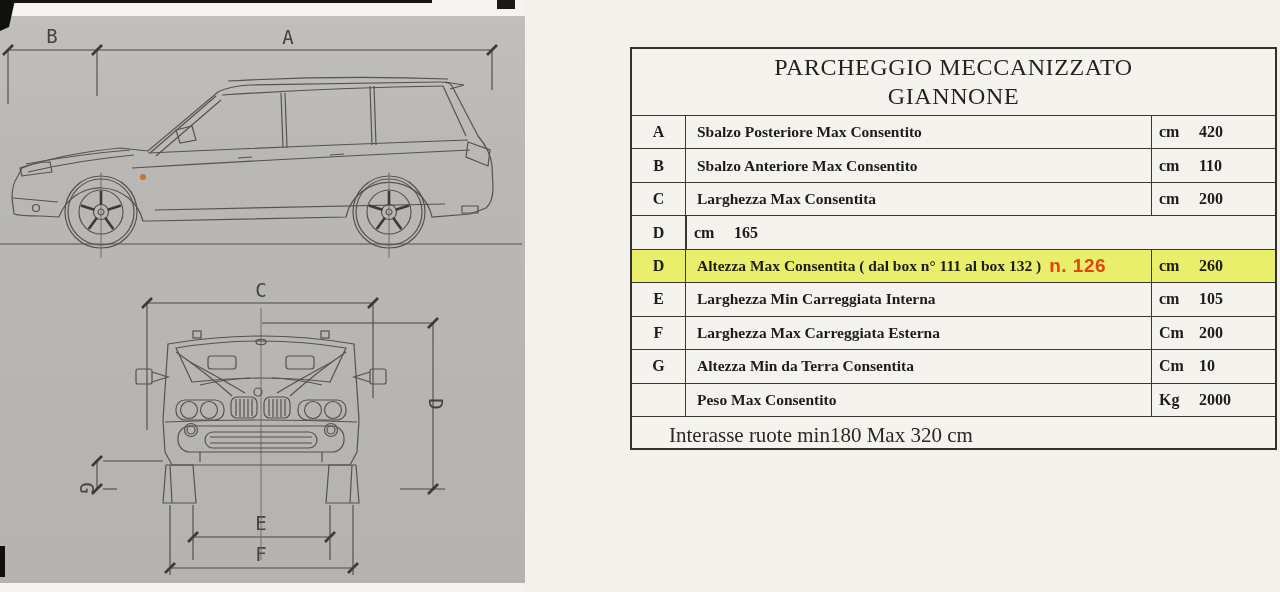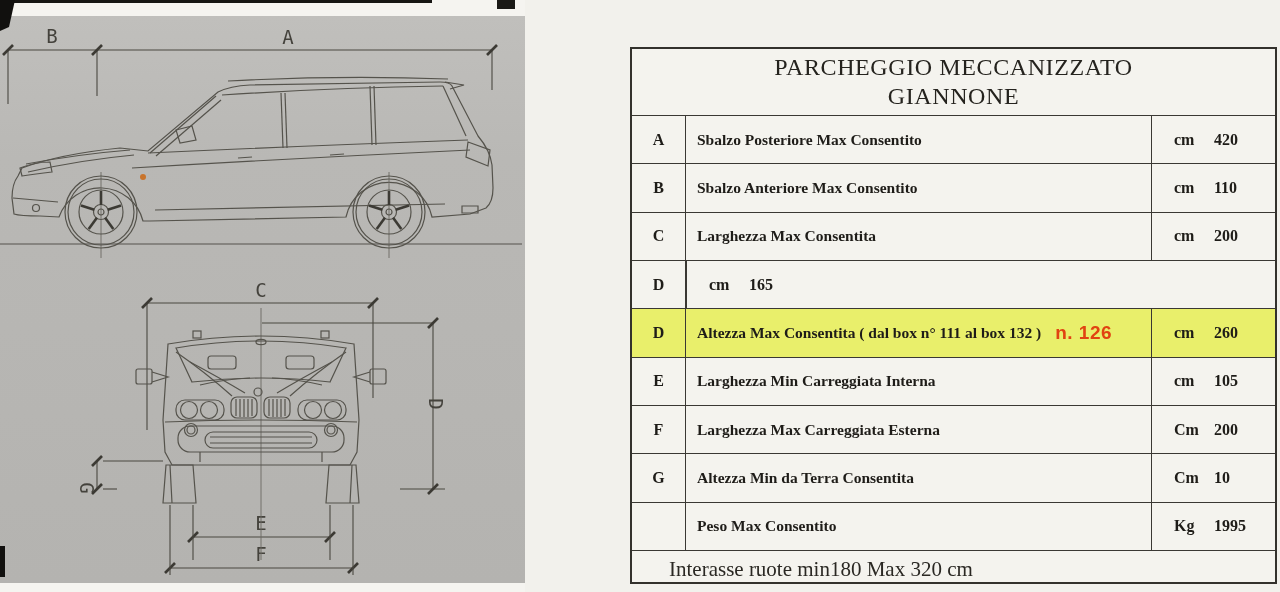--- a/index.html
+++ b/index.html
@@ -5,46 +5,46 @@
   html,body{margin:0;padding:0;}
   body{
     width:1280px;height:592px;position:relative;overflow:hidden;
     background:#f2f1ec;font-family:"Liberation Serif",serif;
   }
   
   .scan-wrap{position:absolute;left:0;top:0;width:525px;height:592px;}
   
   .paper{position:absolute;left:525px;top:0;width:755px;height:592px;background:#f2f1ec;}
   .spec-table{
-    position:absolute;left:630px;top:47px;width:647px;height:537px;
+    position:absolute;left:630px;top:47px;width:647px;height:403px;
     border:2px solid #33312c;background:#f4f3ee;display:flex;flex-direction:column;
     box-sizing:border-box;color:#1e1c18;
   }
   .title-row{
     flex:0 0 66px;display:flex;flex-direction:column;align-items:center;justify-content:center;
     font-size:24px;letter-spacing:0.6px;line-height:29px;color:#25231e;
   }
   .rows{flex:1;display:flex;flex-direction:column;}
   .row{flex:1;display:flex;border-top:1.5px solid #3a3833;}
   .row.highlight{background:#e9ef6b;}
   .cell{display:flex;align-items:center;box-sizing:border-box;}
   .cell.letter{
     width:54px;flex:0 0 54px;border-right:1.5px solid #3a3833;
     justify-content:center;font-weight:bold;font-size:16px;
   }
   .cell.desc{flex:1;padding-left:11px;font-weight:bold;font-size:15.5px;}
   .cell.value{
     width:124px;flex:0 0 124px;border-left:1.5px solid #3a3833;
-    padding-left:22px;font-weight:bold;font-size:16px;
+    padding-left:7px;font-weight:bold;font-size:16px;
   }
   .cell.value .unit{display:inline-block;min-width:28px;}
   .cell.value .num{margin-left:12px;font-family:Liberation Serif, serif;}
   .note{
     font-family:"Liberation Sans",sans-serif;font-weight:bold;font-size:19px;
-    color:#e14311;margin-left:14px;letter-spacing:0.5px;white-space:nowrap;
+    color:#e14311;margin-left:8px;letter-spacing:0.5px;white-space:nowrap;
   }
   .footer-row{
     flex:0 0 31px;border-top:1.5px solid #3a3833;display:flex;align-items:flex-end;
     padding-left:37px;font-size:21px;color:#2a2823;
   }
   
   .ln{stroke:#55534c;stroke-width:1.2;fill:none;}
   .thin{stroke:#6b6962;stroke-width:0.9;fill:none;}
   .dim{stroke:#4a4841;stroke-width:1.1;fill:none;}
   .tick{stroke:#3c3a34;stroke-width:2.6;fill:none;}
@@ -331,20 +331,20 @@
   </div>
 
   <div class="row">
     <div class="cell letter"></div>
     <div class="cell desc">
       <span>Peso Max Consentito</span>
 
     </div>
     <div class="cell value">
       <span class="unit">Kg</span>
-      <span class="num">1995</span>
+      <span class="num">2000</span>
     </div>
   </div>
 </div>
   <div class="footer-row">
     <span>Interasse ruote min180 Max 320 cm</span>
   </div>
 </div>
 
 </body></html>

